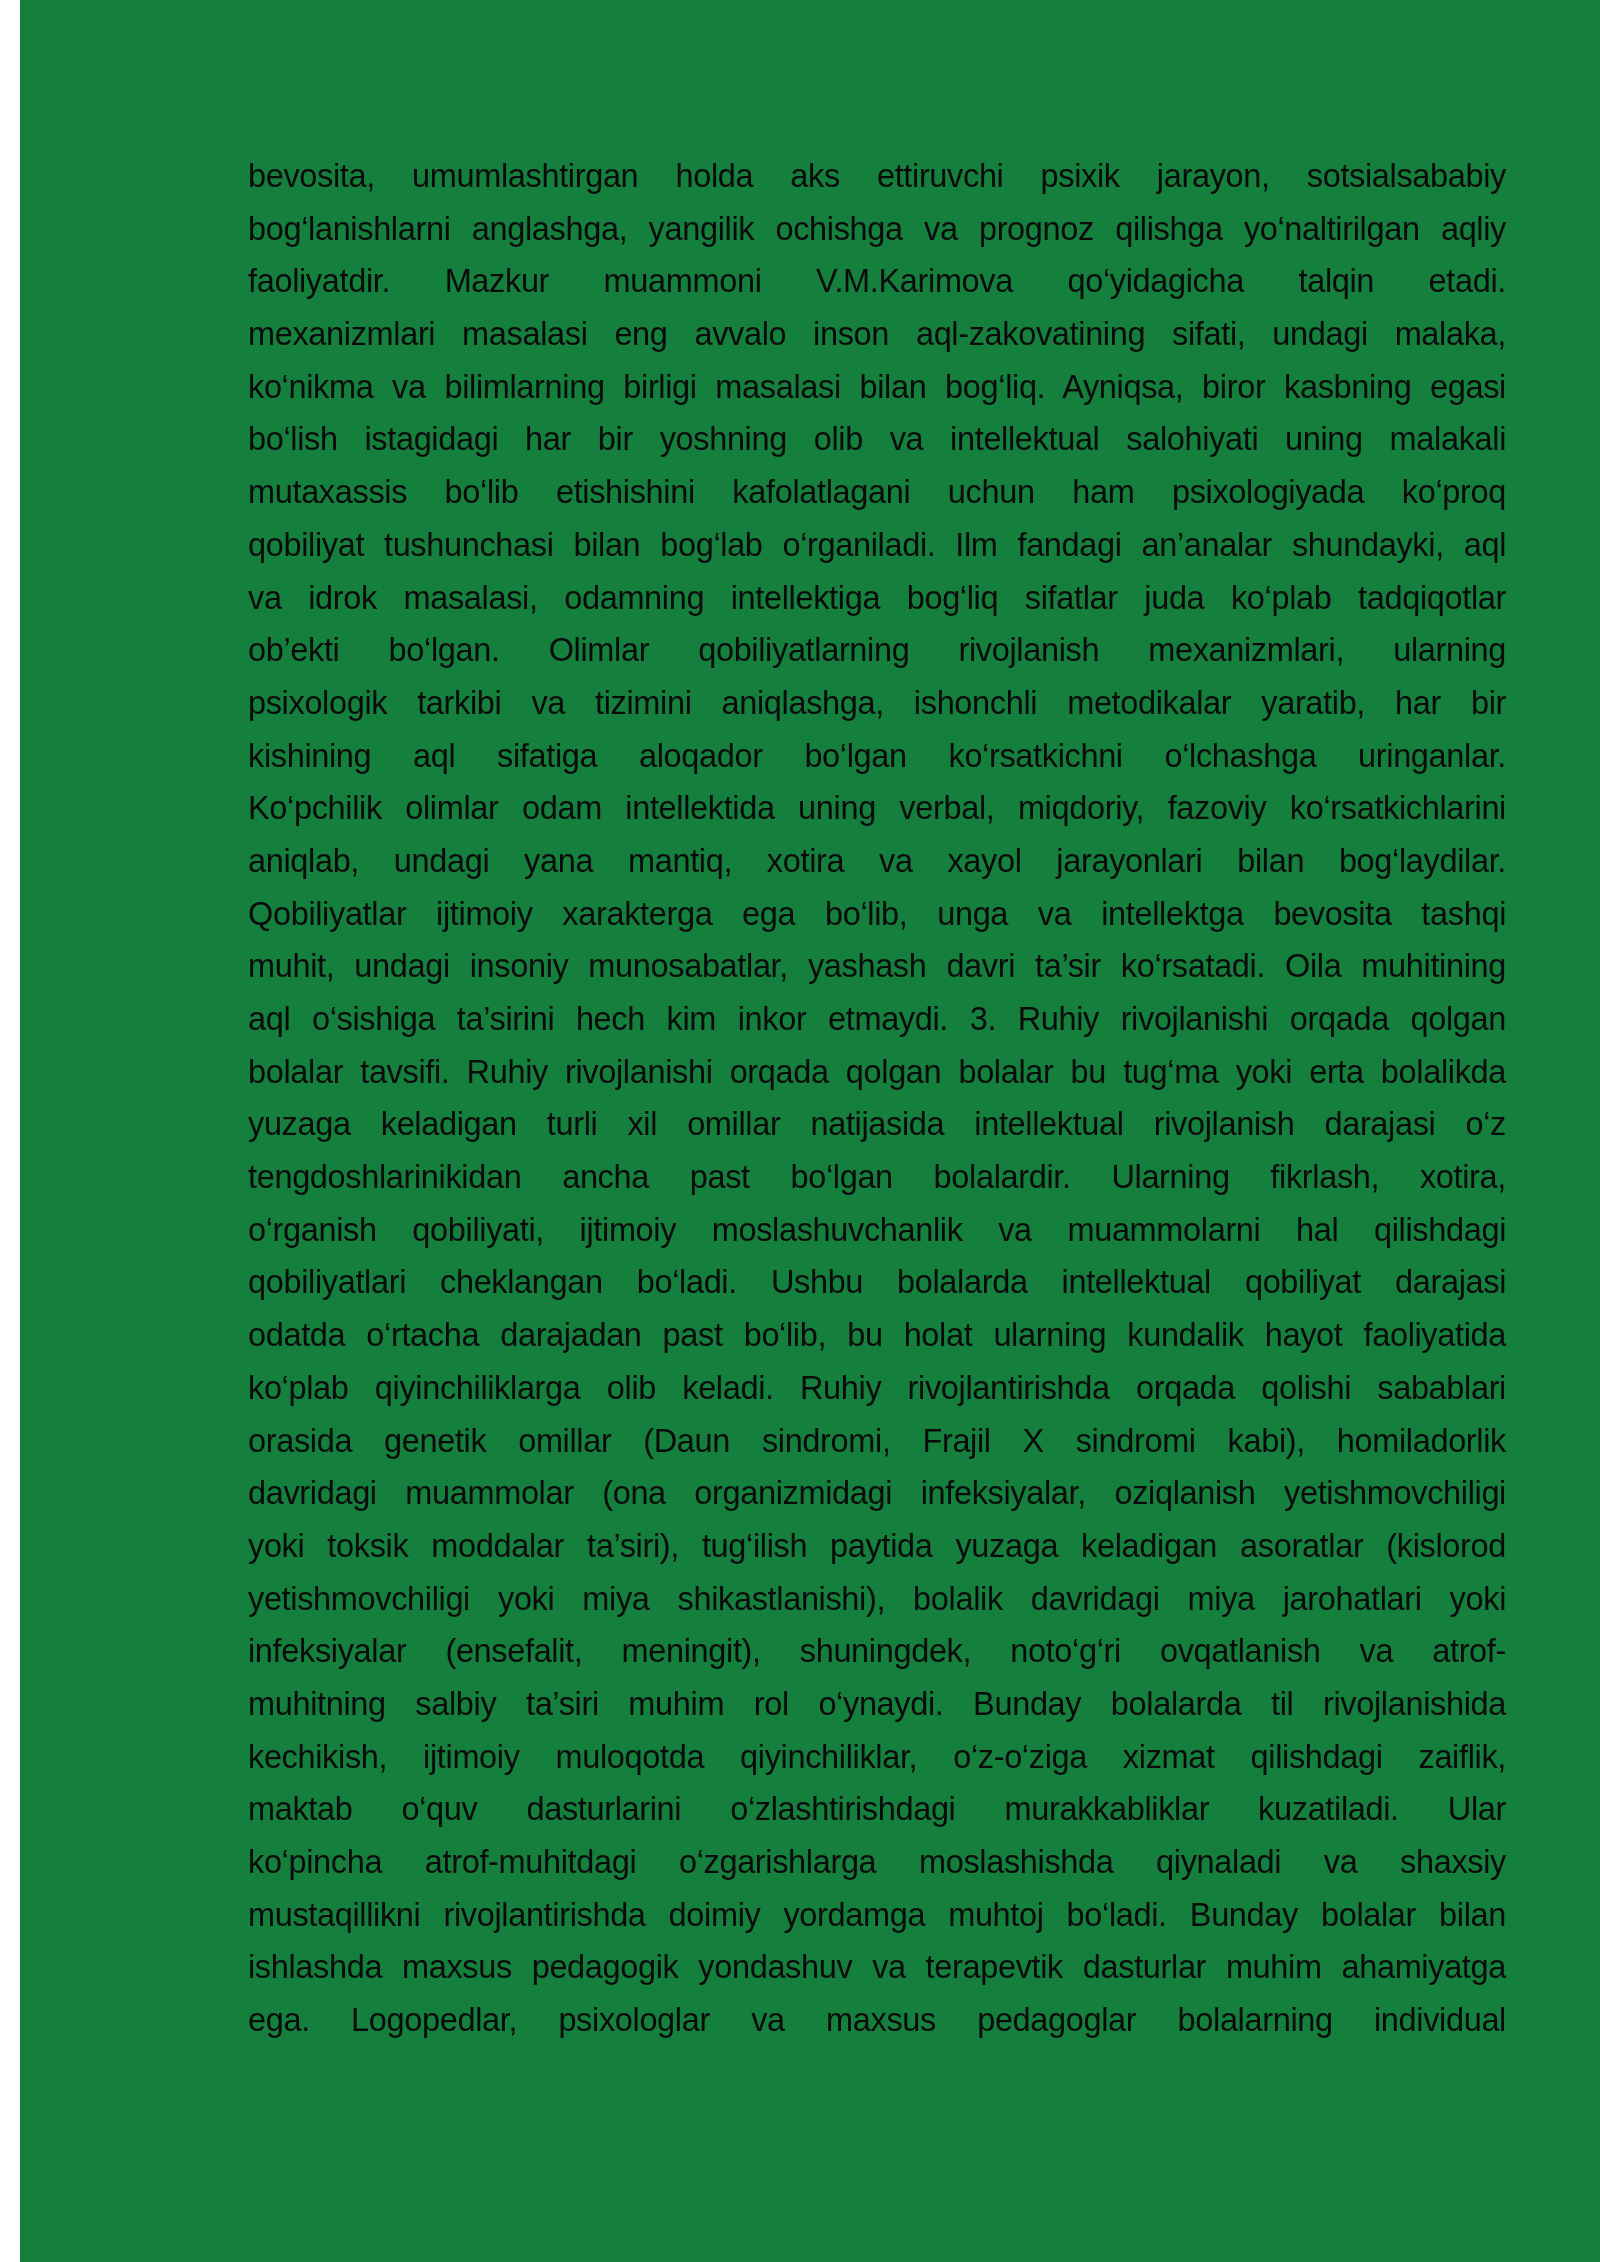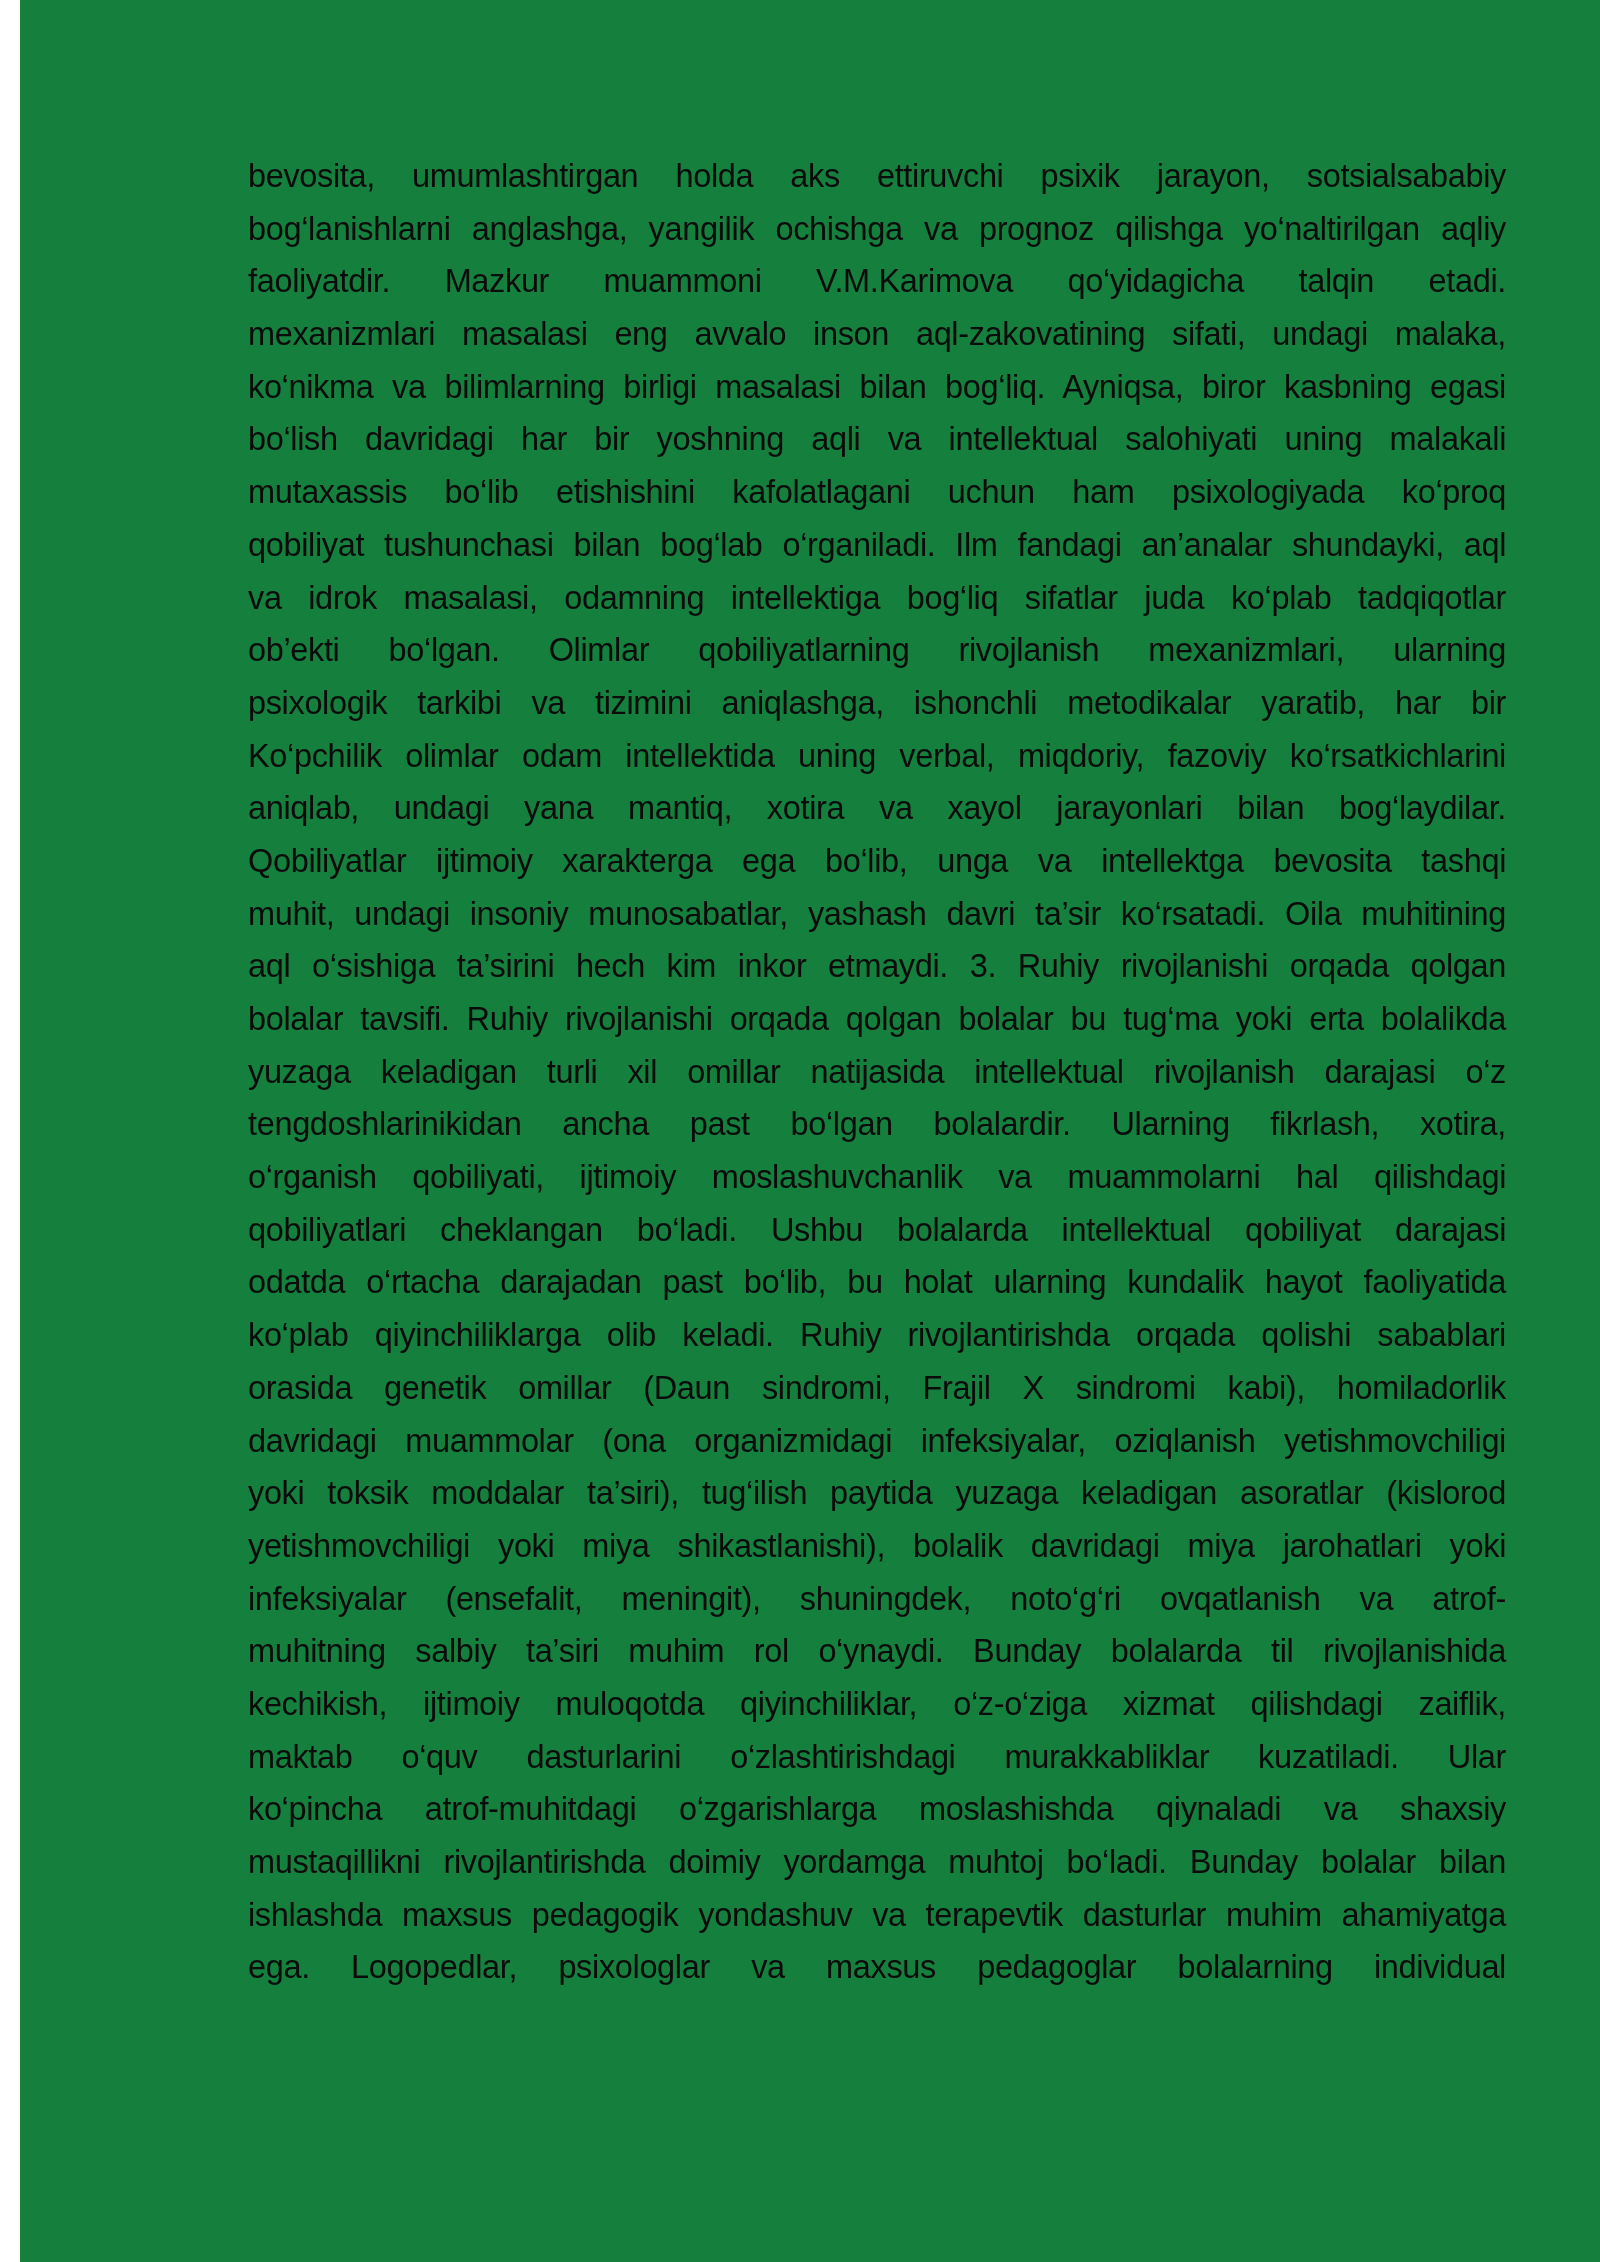--- a/index.html
+++ b/index.html
@@ -44,26 +44,27 @@
 </head>
 <body>
 
 <div class="page">
   <div class="page-text">
     <div class="line">bevosita, umumlashtirgan holda aks ettiruvchi psixik jarayon, sotsialsababiy</div>
     <div class="line">bog‘lanishlarni anglashga, yangilik ochishga va prognoz qilishga yo‘naltirilgan aqliy</div>
     <div class="line">faoliyatdir. Mazkur muammoni V.M.Karimova qo‘yidagicha talqin etadi.</div>
     <div class="line">mexanizmlari masalasi eng avvalo inson aql-zakovatining sifati, undagi malaka,</div>
     <div class="line">ko‘nikma va bilimlarning birligi masalasi bilan bog‘liq. Ayniqsa, biror kasbning egasi</div>
-    <div class="line">bo‘lish davridagi har bir yoshning aqli va intellektual salohiyati uning malakali</div>
+    <div class="line">bo‘lish istagidagi har bir yoshning olib va intellektual salohiyati uning malakali</div>
     <div class="line">mutaxassis bo‘lib etishishini kafolatlagani uchun ham psixologiyada ko‘proq</div>
     <div class="line">qobiliyat tushunchasi bilan bog‘lab o‘rganiladi. Ilm fandagi an’analar shundayki, aql</div>
     <div class="line">va idrok masalasi, odamning intellektiga bog‘liq sifatlar juda ko‘plab tadqiqotlar</div>
     <div class="line">ob’ekti bo‘lgan. Olimlar qobiliyatlarning rivojlanish mexanizmlari, ularning</div>
     <div class="line">psixologik tarkibi va tizimini aniqlashga, ishonchli metodikalar yaratib, har bir</div>
+    <div class="line">kishining aql sifatiga aloqador bo‘lgan ko‘rsatkichni o‘lchashga uringanlar.</div>
     <div class="line">Ko‘pchilik olimlar odam intellektida uning verbal, miqdoriy, fazoviy ko‘rsatkichlarini</div>
     <div class="line">aniqlab, undagi yana mantiq, xotira va xayol jarayonlari bilan bog‘laydilar.</div>
     <div class="line">Qobiliyatlar ijtimoiy xarakterga ega bo‘lib, unga va intellektga bevosita tashqi</div>
     <div class="line">muhit, undagi insoniy munosabatlar, yashash davri ta’sir ko‘rsatadi. Oila muhitining</div>
     <div class="line">aql o‘sishiga ta’sirini hech kim inkor etmaydi. 3. Ruhiy rivojlanishi orqada qolgan</div>
     <div class="line">bolalar tavsifi. Ruhiy rivojlanishi orqada qolgan bolalar bu tug‘ma yoki erta bolalikda</div>
     <div class="line">yuzaga keladigan turli xil omillar natijasida intellektual rivojlanish darajasi o‘z</div>
     <div class="line">tengdoshlarinikidan ancha past bo‘lgan bolalardir. Ularning fikrlash, xotira,</div>
     <div class="line">o‘rganish qobiliyati, ijtimoiy moslashuvchanlik va muammolarni hal qilishdagi</div>
     <div class="line">qobiliyatlari cheklangan bo‘ladi. Ushbu bolalarda intellektual qobiliyat darajasi</div>

